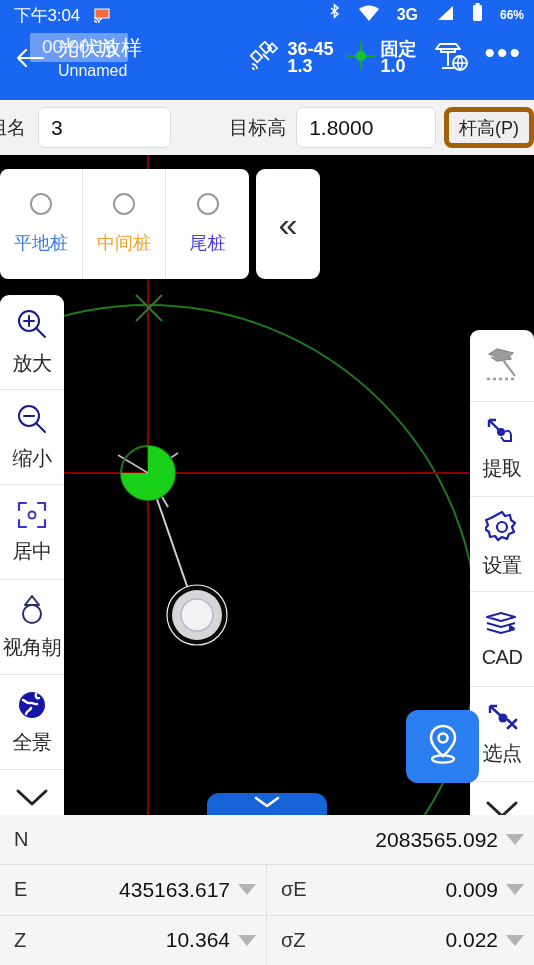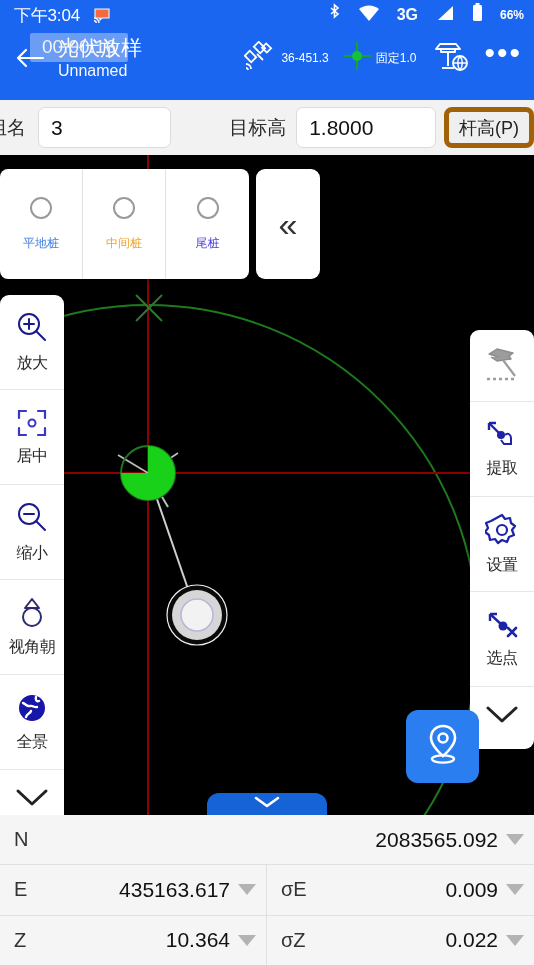--- a/index.html
+++ b/index.html
@@ -25,21 +25,21 @@
   .titlebar {
     height:70px; background:#1a66f0; color:#fff; display:flex; align-items:center;
     padding:0 12px 14px 8px; flex:0 0 70px; position:relative;
   }
   .back { width:44px; height:44px; display:flex; align-items:center; justify-content:center; }
   .title-block { margin-left:6px; display:flex; flex-direction:column; justify-content:center; }
   .title-main { font-size:21px; line-height:24px; font-weight:400; }
   .title-sub  { font-size:16px; line-height:20px; opacity:.95; margin-top:1px;}
   .tb-right { margin-left:auto; display:flex; align-items:center; gap:14px; }
   .tb-stat { display:flex; align-items:center; gap:5px; }
-  .tb-stat .nums { display:flex; flex-direction:row; line-height:17px; font-size:12px; font-weight:400; }
+  .tb-stat .nums { display:flex; flex-direction:column; line-height:17px; font-size:18px; font-weight:700; }
   .tb-more { font-size:30px; letter-spacing:2px; line-height:14px; padding-bottom:10px; }
   .toast {
     position:absolute; left:30px; top:3px; background:rgba(255,255,255,.36);
     color:#f2f2f2; font-size:19px; padding:3px 12px 4px; border-radius:2px;
     white-space:nowrap; z-index:40;
   }
 
   
   .paramrow {
     height:55px; background:#f2f2f2; display:flex; align-items:center; flex:0 0 55px;
@@ -72,42 +72,42 @@
     width:83px; height:110px; display:flex; flex-direction:column; align-items:center;
     justify-content:center; gap:16px; border-right:1px solid #e2e2e2;
   }
   .stakeitem:last-child { border-right:none; }
   .radio { width:22px; height:22px; border-radius:50%; border:2px solid #9a9a9a; position:relative; }
   .radio.on { border-color:#8b8b8b; }
   .radio.on::after{
     content:""; position:absolute; left:4px; top:4px; width:10px; height:10px;
     border-radius:50%; background:#1346d8;
   }
-  .stake-lb { font-size:12px; }
+  .stake-lb { font-size:18px; }
   .collapse-btn {
     margin-left:7px; width:64px; height:110px; background:#fff; border-radius:9px;
     display:flex; align-items:center; justify-content:center; font-size:34px; color:#333;
     box-shadow:0 1px 3px rgba(0,0,0,.35);
   }
 
   
   .toolbar {
     position:absolute; background:#fff; border-radius:9px; z-index:20;
     box-shadow:0 1px 4px rgba(0,0,0,.4); display:flex; flex-direction:column;
     width:64px;
   }
   .toolbar.left { left:0; top:140px; border-top-left-radius:9px; }
   .toolbar.right { right:0; top:175px; }
   .tool {
     height:95px; display:flex; flex-direction:column; align-items:center; justify-content:center;
     gap:4px; border-bottom:1px solid #e6e6e6; position:relative;
   }
   .tool:last-child { border-bottom:none; }
   .tool.noLabel { height:72px; }
-  .tool .tlb { font-size:16px; color:#2a2a2a; letter-spacing:-.5px; }
+  .tool .tlb { font-size:20px; color:#2a2a2a; letter-spacing:-.5px; }
   .tool.chev { height:62px; }
 
   .fab {
     position:absolute; right:55px; bottom:32px; width:73px; height:73px; border-radius:12px;
     background:#2a7ef0; display:flex; align-items:center; justify-content:center; z-index:21;
   }
   .bottom-handle {
     position:absolute; left:50%; transform:translateX(-50%); bottom:0; width:120px; height:22px;
     background:#1663d8; border-top-left-radius:12px; border-top-right-radius:12px;
     display:flex; align-items:center; justify-content:center; z-index:21;
@@ -293,37 +293,37 @@
         <span>
           <svg width="34" height="34" viewBox="0 0 34 34">
               <circle cx="14" cy="13" r="10" fill="none" stroke="#1a1a8c" stroke-width="2"></circle>
               <path d="M14 8v10M9 13h10M21 20l9 9" stroke="#1a1a8c" stroke-width="2" stroke-linecap="round" fill="none"></path>
             </svg>
         </span>
         <span class="tlb">放大</span>
       </div>
       <div class="tool">
         <span>
+          <svg width="34" height="34" viewBox="0 0 34 34">
+              <circle cx="14" cy="13" r="10" fill="none" stroke="#1a1a8c" stroke-width="2"></circle>
+              <path d="M9 13h10M21 20l9 9" stroke="#1a1a8c" stroke-width="2" stroke-linecap="round" fill="none"></path>
+            </svg>
+        </span>
+        <span class="tlb">缩小</span>
+      </div>
+      <div class="tool">
+        <span>
           <svg width="32" height="30" viewBox="0 0 32 30">
               <g fill="none" stroke="#3b37c4" stroke-width="2.2" stroke-linecap="round">
                 <path d="M3 10V3h7M29 10V3h-7M3 20v7h7M29 20v7h-7"></path>
               </g>
               <circle cx="16" cy="15" r="3.5" fill="none" stroke="#3b37c4" stroke-width="2"></circle>
             </svg>
         </span>
         <span class="tlb">居中</span>
-      </div>
-      <div class="tool">
-        <span>
-          <svg width="34" height="34" viewBox="0 0 34 34">
-              <circle cx="14" cy="13" r="10" fill="none" stroke="#1a1a8c" stroke-width="2"></circle>
-              <path d="M9 13h10M21 20l9 9" stroke="#1a1a8c" stroke-width="2" stroke-linecap="round" fill="none"></path>
-            </svg>
-        </span>
-        <span class="tlb">缩小</span>
       </div>
       <div class="tool">
         <span>
           <svg width="30" height="32" viewBox="0 0 30 32">
               <path d="M15 2l7 9H8z" fill="none" stroke="#2b2b6e" stroke-width="2" stroke-linejoin="round"></path>
               <circle cx="15" cy="20" r="9" fill="none" stroke="#2b2b6e" stroke-width="2"></circle>
             </svg>
         </span>
         <span class="tlb">视角朝</span>
       </div>
@@ -373,20 +373,33 @@
         <span>
           <svg width="34" height="34" viewBox="0 0 34 34">
             <path d="M17 2l3 4 5-1 1 5 4 3-3 4 2 5-5 2-2 5-5-2-4 3-3-4-5 1-1-5-4-3 3-4-2-5 5-2z" fill="none" stroke="#1f23a8" stroke-width="2.2" stroke-linejoin="round"></path>
             <circle cx="17" cy="17" r="5" fill="none" stroke="#1f23a8" stroke-width="2.2"></circle>
           </svg>
         </span>
         <span class="tlb">设置</span>
       </div>
       <div class="tool">
         <span>
+          <svg width="38" height="28" viewBox="0 0 38 28">
+            <g fill="none" stroke="#1f23a8" stroke-width="2" stroke-linejoin="round">
+              <path d="M4 7l14-4 14 4-14 4z"></path>
+              <path d="M4 13l14 4 14-4"></path>
+              <path d="M4 19l14 4 14-4"></path>
+            </g>
+            <path d="M26 14l6 4-6 4z" fill="#1f23a8"></path>
+          </svg>
+        </span>
+        <span class="tlb">CAD</span>
+      </div>
+      <div class="tool">
+        <span>
           <svg width="34" height="30" viewBox="0 0 34 30">
               <path d="M5 4l12 11" stroke="#1f23a8" stroke-width="2.4" fill="none"></path>
               <path d="M5 4v7M5 4h7" stroke="#1f23a8" stroke-width="2.4" fill="none"></path>
               <circle cx="18" cy="16" r="4.5" fill="#1f23a8"></circle>
               <path d="M23 18l8 8M31 18l-8 8" stroke="#1f23a8" stroke-width="2.6" stroke-linecap="round"></path>
             </svg>
         </span>
         <span class="tlb">选点</span>
       </div>
       <div class="tool chev">

